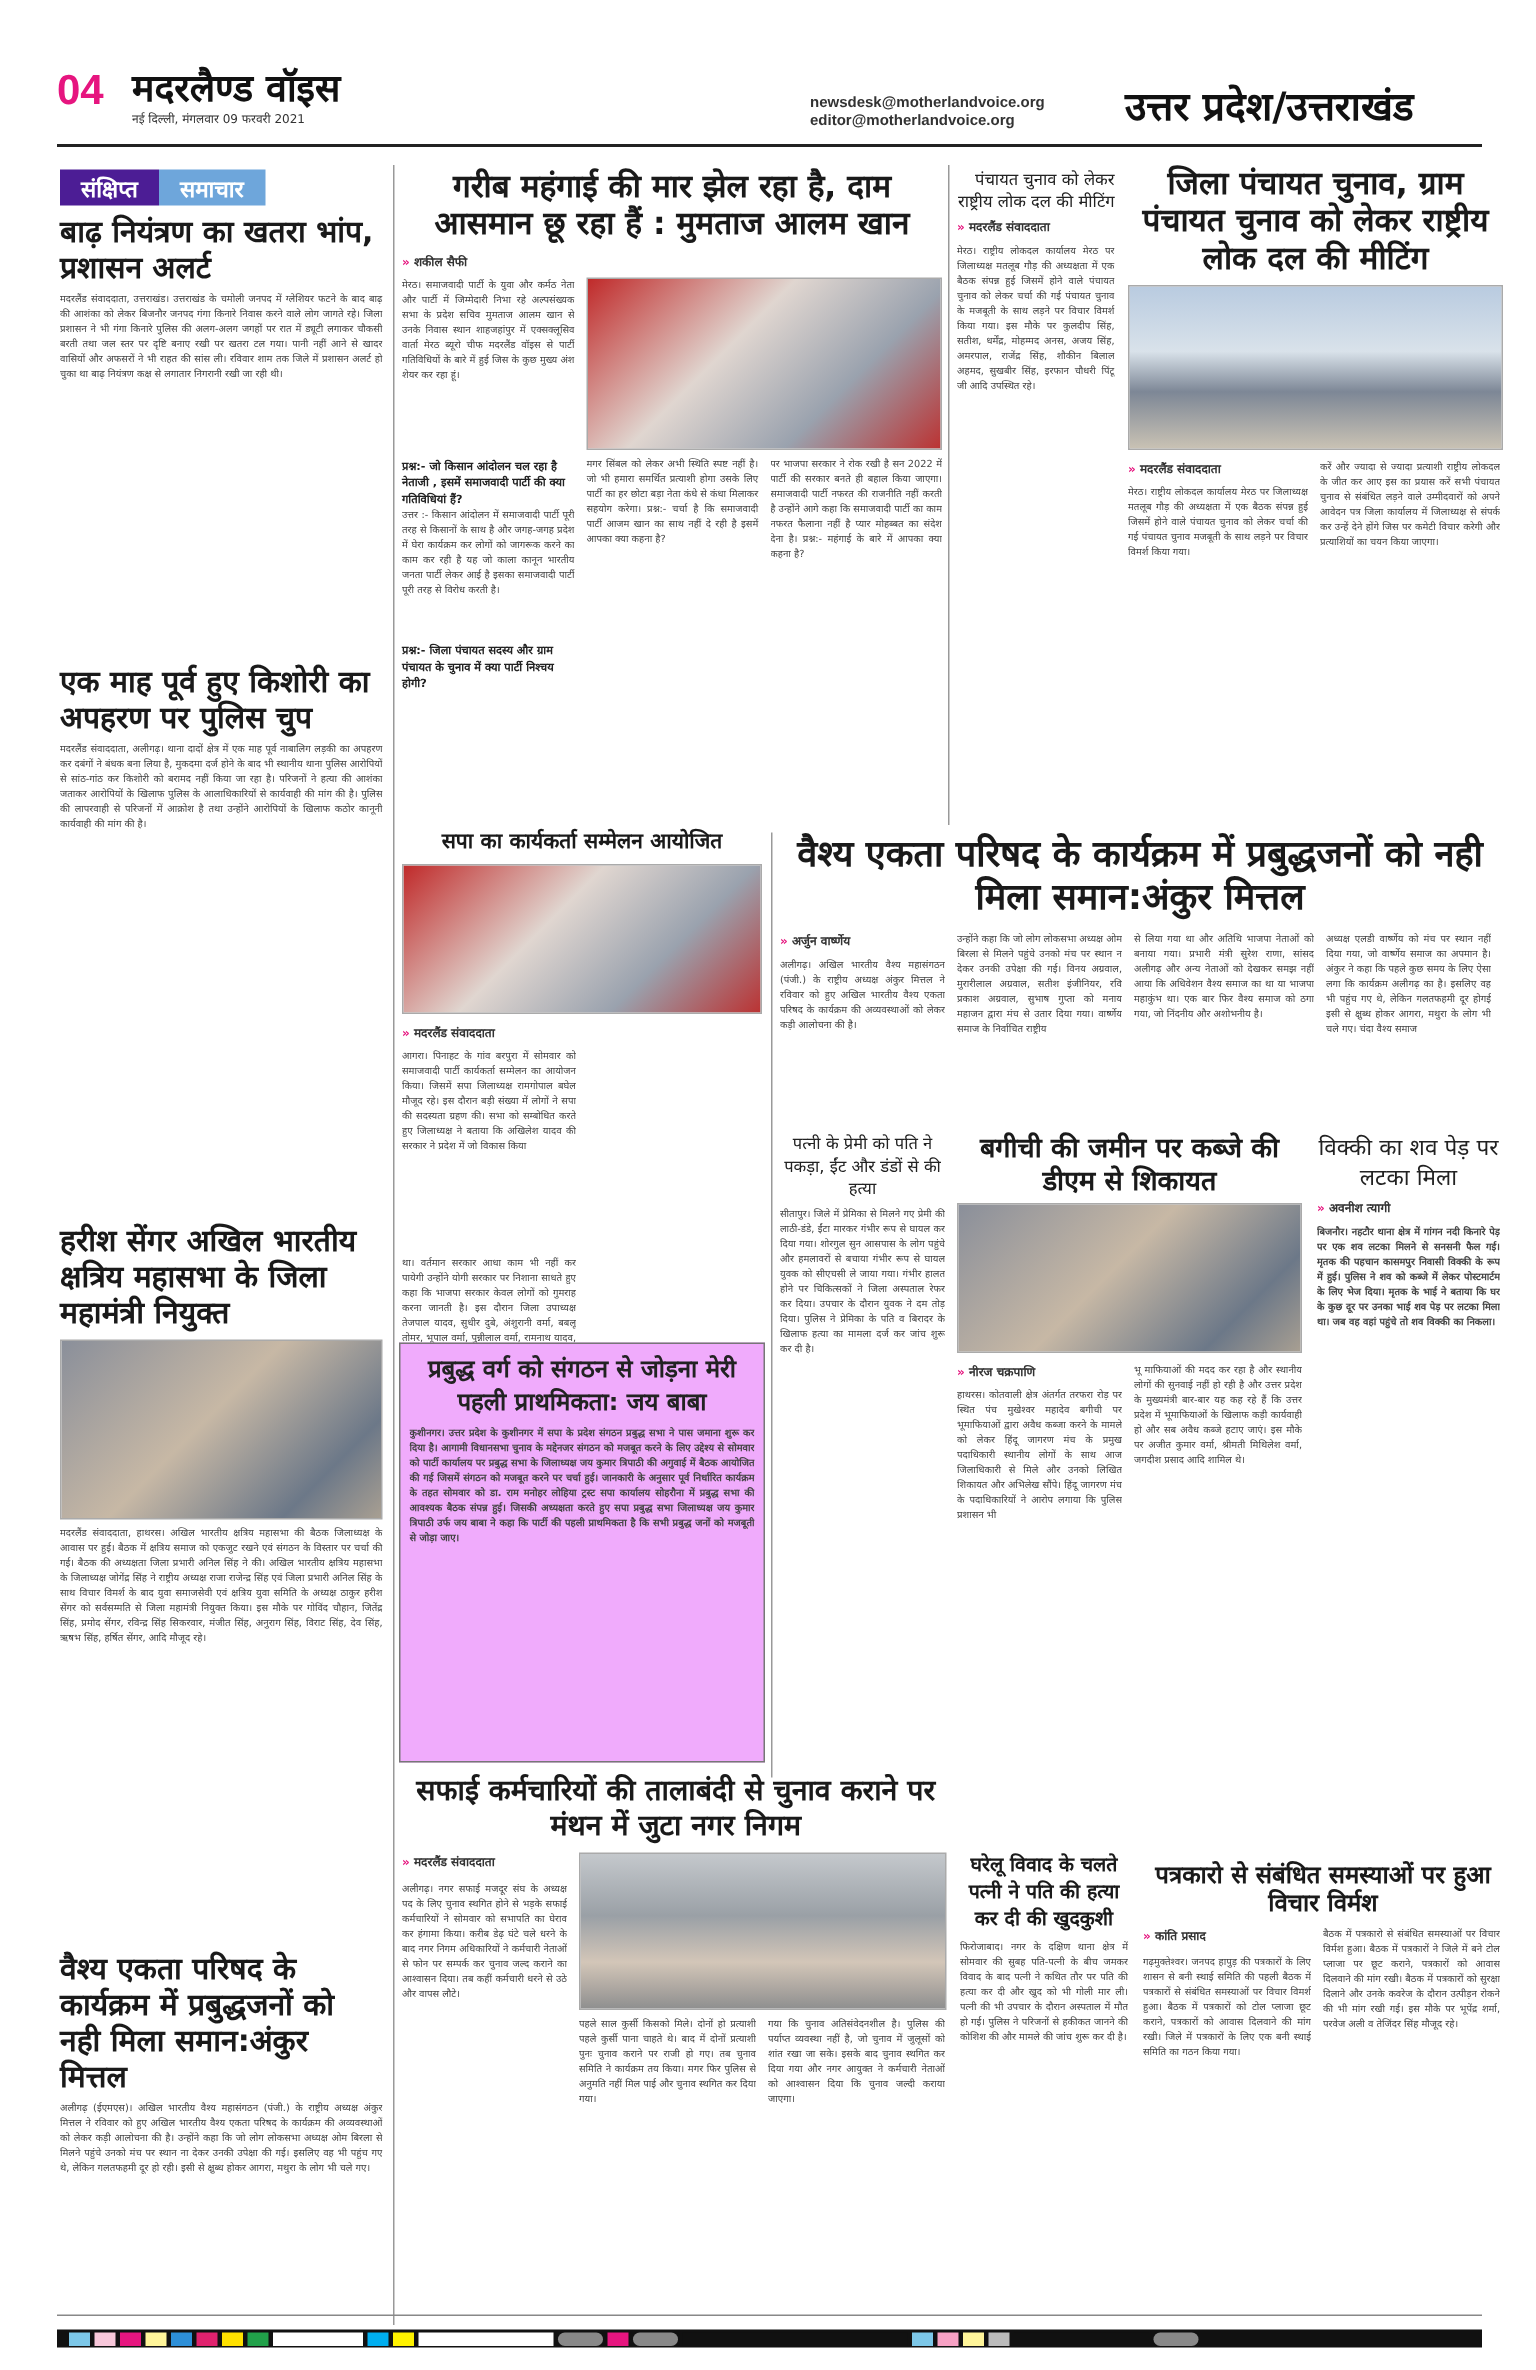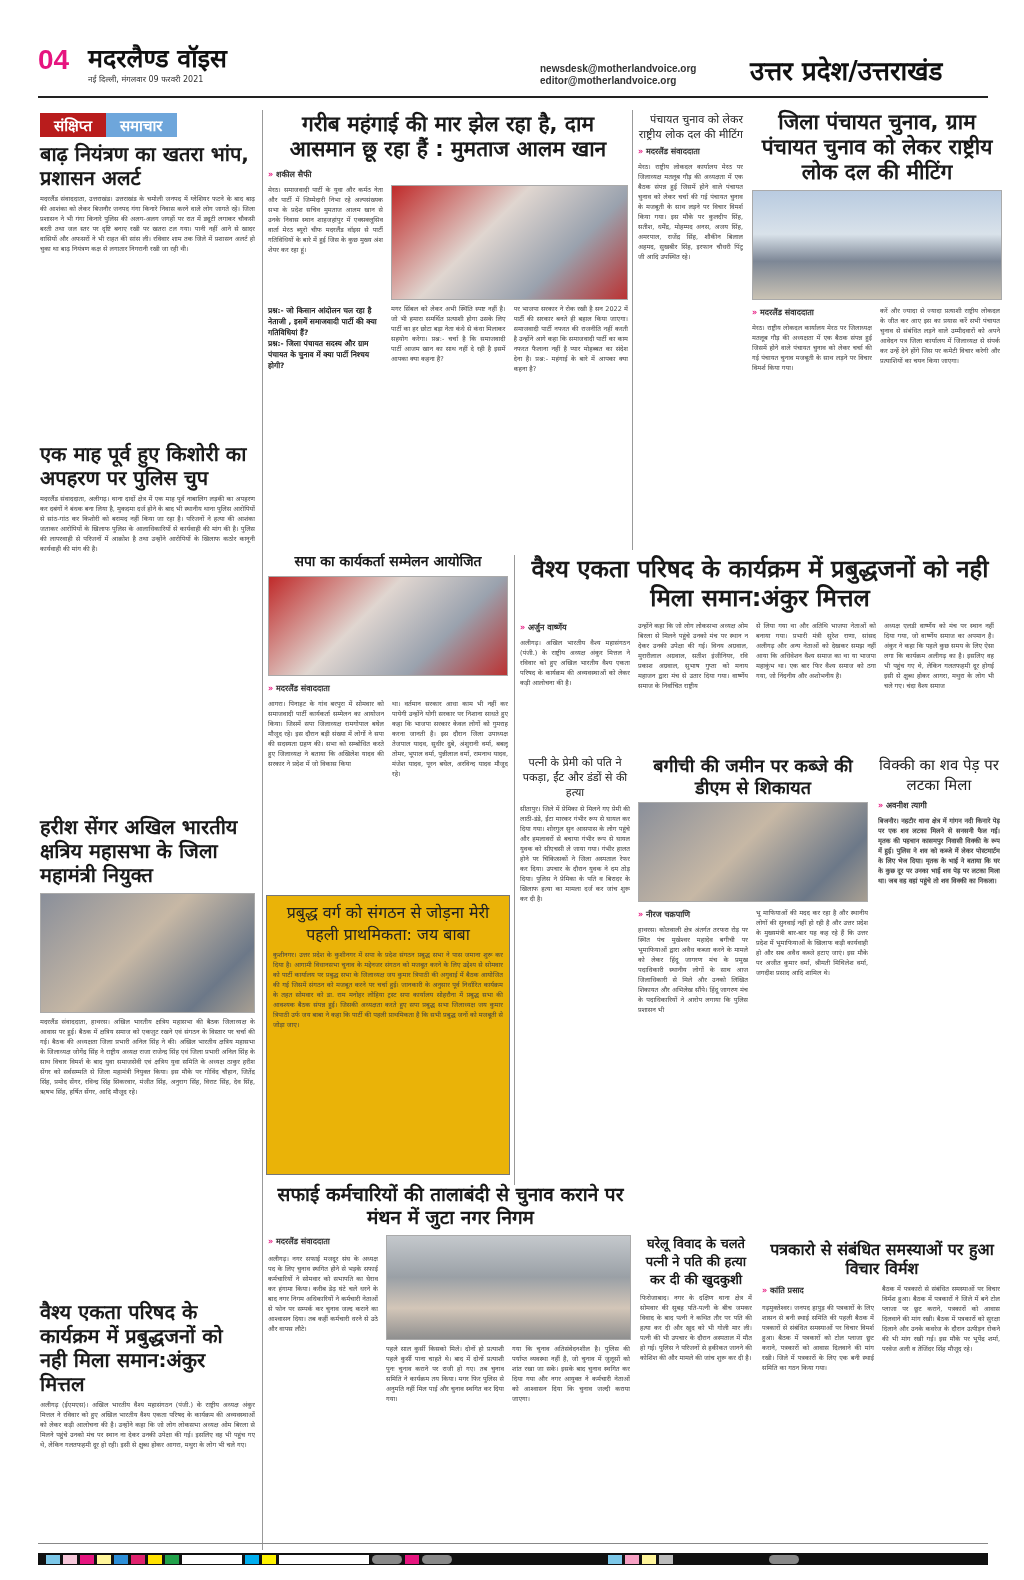--- a/index.html
+++ b/index.html
@@ -13,23 +13,23 @@
   .rule { left: 38px; width: 950px; height: 2px; background: #222; top: 96px; }
   .col-rule { width: 1px; background: #999; }
   .headline { font-weight: bold; color: #1a1a1a; line-height: 1.2; }
   .byline { font-size: 8px; font-weight: bold; color: #333; }
   .byline::before { content: "» "; color: #e6157f; }
   .body-text { font-size: 6.5px; line-height: 10px; color: #444; text-align: justify; overflow: hidden; }
   .photo { background: linear-gradient(135deg,#8a8f9a,#c7b8a5 45%,#6c7888 80%,#a89f92); border: 1px solid #aaa; }
   .photo.red { background: linear-gradient(135deg,#c02a2a,#e0d6d0 40%,#9aa2ae 70%,#b33); }
   .photo.sky { background: linear-gradient(180deg,#b9cbe0 0%,#d9e2ea 40%,#7d8796 65%,#c9c2b4 100%); }
   .photo.bldg { background: linear-gradient(180deg,#c4c8cc 0%,#9aa0a6 40%,#d3c6b8 70%,#8f8f8f 100%); }
-  .badge-orange { background: #b91c1c; color: #fff; font-weight: bold; font-size: 15px; padding: 2px 14px; }
+  .badge-orange { background: #4c1d95; color: #fff; font-weight: bold; font-size: 15px; padding: 2px 14px; }
   .badge-blue { background: #6ea6db; color: #fff; font-weight: bold; font-size: 15px; padding: 2px 14px; }
-  .boxed { background: #eab308; border: 1px solid #777; }
+  .boxed { background: #f0abfc; border: 1px solid #777; font-weight: bold; }
   .colorbar { left: 38px; top: 1553px; width: 950px; height: 12px; background: #111; display: flex; gap: 3px; padding: 1px 8px; align-items: center; }
   .colorbar span { display: inline-block; width: 14px; height: 9px; }
 </style>
 </head>
 <body>
 
 <div class="abs masthead-num">04</div>
 <div class="abs masthead-title">मदरलैण्ड वॉइस</div>
 <div class="abs masthead-date">नई दिल्ली, मंगलवार 09 फरवरी 2021</div>
 <div class="abs emails">
@@ -65,20 +65,21 @@
   <div class="body-text" style="height:165px;margin-top:4px;">अलीगढ़ (ईएमएस)। अखिल भारतीय वैश्य महासंगठन (पंजी.) के राष्ट्रीय अध्यक्ष अंकुर मित्तल ने रविवार को हुए अखिल भारतीय वैश्य एकता परिषद के कार्यक्रम की अव्यवस्थाओं को लेकर कड़ी आलोचना की है। उन्होंने कहा कि जो लोग लोकसभा अध्यक्ष ओम बिरला से मिलने पहुंचे उनको मंच पर स्थान ना देकर उनकी उपेक्षा की गई। इसलिए वह भी पहुंच गए थे, लेकिन गलतफहमी दूर हो रही। इसी से क्षुब्ध होकर आगरा, मथुरा के लोग भी चले गए।</div>
 </div>
 
 <div class="abs" style="left:268px;top:112px;width:360px;">
   <div class="headline" style="font-size:21px;text-align:center;">गरीब महंगाई की मार झेल रहा है, दाम आसमान छू रहा हैं : मुमताज आलम खान</div>
   <div class="byline" style="margin-top:6px;">शकील सैफी</div>
   <div style="display:flex;gap:8px;margin-top:6px;">
     <div style="width:115px;">
       <div class="body-text" style="height:120px;">मेरठ। समाजवादी पार्टी के युवा और कर्मठ नेता और पार्टी में जिम्मेदारी निभा रहे अल्पसंख्यक सभा के प्रदेश सचिव मुमताज आलम खान से उनके निवास स्थान शाहजहांपुर में एक्सक्लूसिव वार्ता मेरठ ब्यूरो चीफ मदरलैंड वॉइस से पार्टी गतिविधियों के बारे में हुई जिस के कुछ मुख्य अंश शेयर कर रहा हूं।</div>
       <div style="font-size:7.5px;font-weight:bold;line-height:11px;">प्रश्न:- जो किसान आंदोलन चल रहा है नेताजी , इसमें समाजवादी पार्टी की क्या गतिविधियां हैं?</div>
+      <div class="body-text" style="height:90px;">उत्तर :- किसान आंदोलन में समाजवादी पार्टी पूरी तरह से किसानों के साथ है और जगह-जगह प्रदेश में घेरा कार्यक्रम कर लोगों को जागरूक करने का काम कर रही है यह जो काला कानून भारतीय जनता पार्टी लेकर आई है इसका समाजवादी पार्टी पूरी तरह से विरोध करती है।</div>
       <div style="font-size:7.5px;font-weight:bold;line-height:11px;">प्रश्न:- जिला पंचायत सदस्य और ग्राम पंचायत के चुनाव में क्या पार्टी निश्चय होगी?</div>
     </div>
     <div style="width:237px;">
       <div class="photo red" style="height:115px;"></div>
       <div style="display:flex;gap:8px;margin-top:4px;">
         <div class="body-text" style="width:115px;height:260px;">मगर सिंबल को लेकर अभी स्थिति स्पष्ट नहीं है। जो भी हमारा समर्थित प्रत्याशी होगा उसके लिए पार्टी का हर छोटा बड़ा नेता कंधे से कंधा मिलाकर सहयोग करेगा। प्रश्न:- चर्चा है कि समाजवादी पार्टी आजम खान का साथ नहीं दे रही है इसमें आपका क्या कहना है?</div>
         <div class="body-text" style="width:115px;height:260px;">पर भाजपा सरकार ने रोक रखी है सन 2022 में पार्टी की सरकार बनते ही बहाल किया जाएगा। समाजवादी पार्टी नफरत की राजनीति नहीं करती है उन्होंने आगे कहा कि समाजवादी पार्टी का काम नफरत फैलाना नहीं है प्यार मोहब्बत का संदेश देना है। प्रश्न:- महंगाई के बारे में आपका क्या कहना है?</div>
       </div>
     </div>
   </div>
@@ -99,21 +100,21 @@
       <div class="body-text" style="height:240px;margin-top:6px;">मेरठ। राष्ट्रीय लोकदल कार्यालय मेरठ पर जिलाध्यक्ष मतलूब गौड़ की अध्यक्षता में एक बैठक संपन्न हुई जिसमें होने वाले पंचायत चुनाव को लेकर चर्चा की गई पंचायत चुनाव मजबूती के साथ लड़ने पर विचार विमर्श किया गया।</div>
     </div>
     <div class="body-text" style="width:120px;height:250px;">करें और ज्यादा से ज्यादा प्रत्याशी राष्ट्रीय लोकदल के जीत कर आए इस का प्रयास करें सभी पंचायत चुनाव से संबंधित लड़ने वाले उम्मीदवारों को अपने आवेदन पत्र जिला कार्यालय में जिलाध्यक्ष से संपर्क कर उन्हें देने होंगे जिस पर कमेटी विचार करेगी और प्रत्याशियों का चयन किया जाएगा।</div>
   </div>
 </div>
 
 <div class="abs" style="left:268px;top:553px;width:240px;">
   <div class="headline" style="font-size:14px;text-align:center;">सपा का कार्यकर्ता सम्मेलन आयोजित</div>
   <div class="photo red" style="height:100px;margin-top:6px;"></div>
   <div class="byline" style="margin-top:6px;">मदरलैंड संवाददाता</div>
-  <div style="display:flex;gap:8px;margin-top:6px;">
+  <div style="display:flex;gap:8px;margin-top:6px;flex-direction:column;">
     <div class="body-text" style="width:116px;height:130px;">आगरा। पिनाहट के गांव बरपुरा में सोमवार को समाजवादी पार्टी कार्यकर्ता सम्मेलन का आयोजन किया। जिसमें सपा जिलाध्यक्ष रामगोपाल बघेल मौजूद रहे। इस दौरान बड़ी संख्या में लोगों ने सपा की सदस्यता ग्रहण की। सभा को सम्बोधित करते हुए जिलाध्यक्ष ने बताया कि अखिलेश यादव की सरकार ने प्रदेश में जो विकास किया</div>
     <div class="body-text" style="width:116px;height:130px;">था। वर्तमान सरकार आधा काम भी नहीं कर पायेगी उन्होंने योगी सरकार पर निशाना साधते हुए कहा कि भाजपा सरकार केवल लोगों को गुमराह करना जानती है। इस दौरान जिला उपाध्यक्ष तेजपाल यादव, सुधीर दुबे, अंशुरानी वर्मा, बबलू तोमर, भूपाल वर्मा, पुन्नीलाल वर्मा, रामनाथ यादव, मंजेश यादव, पूरन बघेल, अरविन्द यादव मौजूद रहे।</div>
   </div>
 </div>
 
 <div class="abs boxed" style="left:266px;top:895px;width:244px;height:280px;padding:6px;">
   <div style="font-size:16px;text-align:center;line-height:22px;">प्रबुद्ध वर्ग को संगठन से जोड़ना मेरी पहली प्राथमिकता: जय बाबा</div>
   <div class="body-text" style="height:215px;margin-top:4px;">कुशीनगर। उत्तर प्रदेश के कुशीनगर में सपा के प्रदेश संगठन प्रबुद्ध सभा ने पास जमाना शुरू कर दिया है। आगामी विधानसभा चुनाव के मद्देनजर संगठन को मजबूत करने के लिए उद्देश्य से सोमवार को पार्टी कार्यालय पर प्रबुद्ध सभा के जिलाध्यक्ष जय कुमार त्रिपाठी की अगुवाई में बैठक आयोजित की गई जिसमें संगठन को मजबूत करने पर चर्चा हुई। जानकारी के अनुसार पूर्व निर्धारित कार्यक्रम के तहत सोमवार को डा. राम मनोहर लोहिया ट्रस्ट सपा कार्यालय सोहरौना में प्रबुद्ध सभा की आवश्यक बैठक संपन्न हुई। जिसकी अध्यक्षता करते हुए सपा प्रबुद्ध सभा जिलाध्यक्ष जय कुमार त्रिपाठी उर्फ जय बाबा ने कहा कि पार्टी की पहली प्राथमिकता है कि सभी प्रबुद्ध जनों को मजबूती से जोड़ा जाए।</div>
 </div>
 

